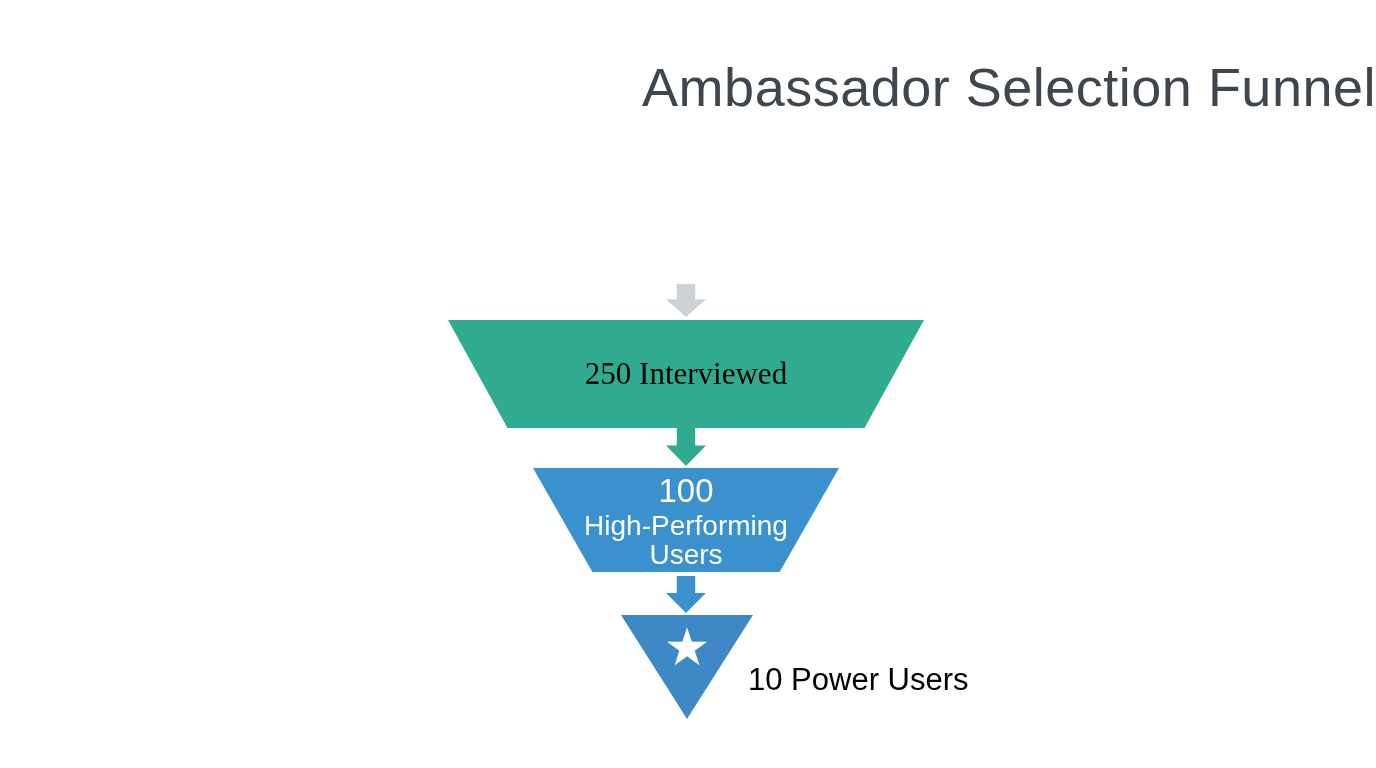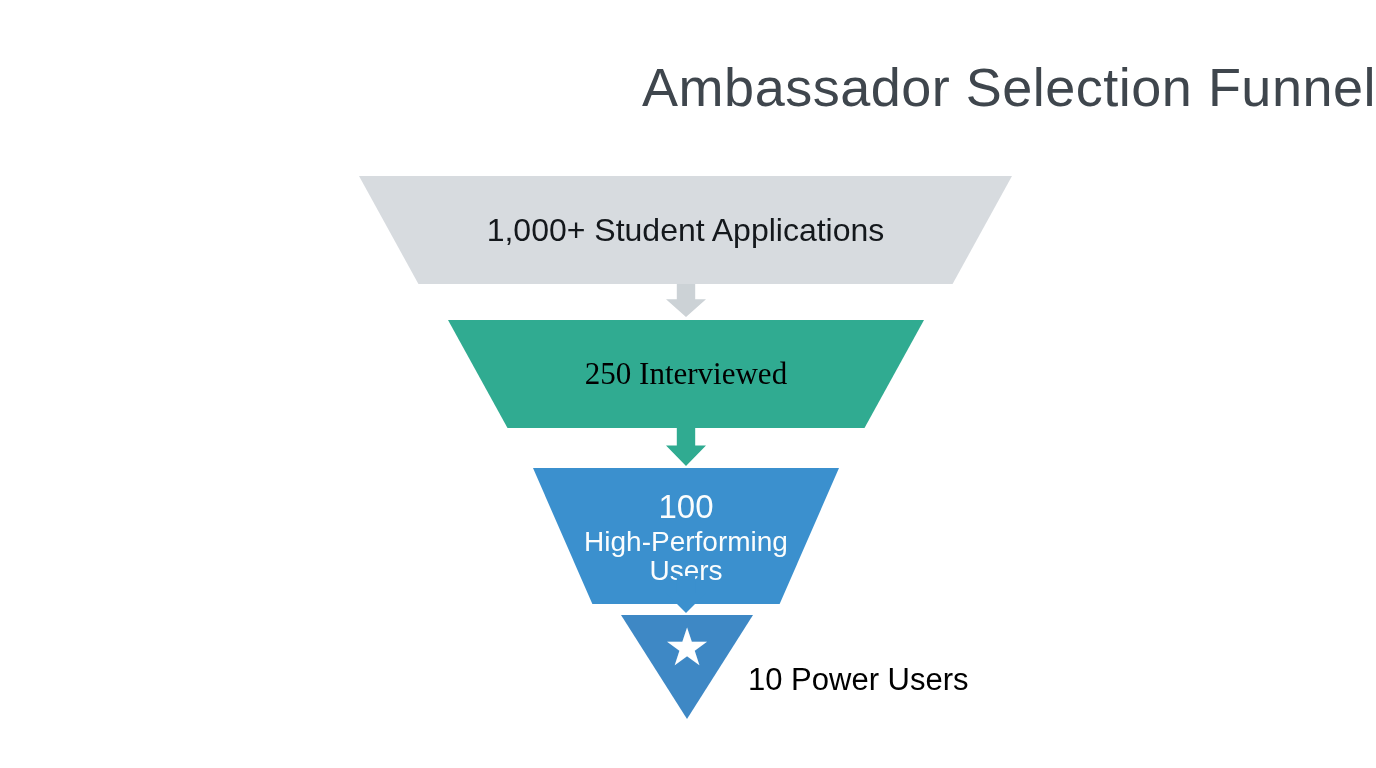--- a/index.html
+++ b/index.html
@@ -34,21 +34,21 @@
     left: 359px; top: 176px; width: 653px; height: 108px;
     clip-path: polygon(0 0, 100% 0, 90.9% 100%, 9.1% 100%);
     font-size: 32px; color: #14181c;
   }
   #stage2 {
     left: 448px; top: 320px; width: 476px; height: 108px;
     clip-path: polygon(0 0, 100% 0, 87.5% 100%, 12.5% 100%);
     font-size: 31px; color: #000000; font-family: Liberation Serif, serif;
   }
   #stage3 {
-    left: 533px; top: 468px; width: 306px; height: 136px;
+    left: 533px; top: 468px; width: 306px; height: 104px;
     clip-path: polygon(0 0, 100% 0, 80.6% 100%, 19.4% 100%);
     color: #fbfdfd;
   }
   .s3-value { font-size: 33px; line-height: 40px; }
   .s3-sub   { font-size: 28px; line-height: 29px; }
 
   #stage4 {
     left: 621px; top: 615px; width: 132px; height: 104px;
     clip-path: polygon(0 0, 100% 0, 50% 100%);
   }
@@ -78,23 +78,20 @@
     white-space: nowrap;
   }
 </style>
 </head>
 <body>
 
 <div class="canvas">
 
   <div class="title">Ambassador Selection Funnel</div>
 
-  <div class="stage" id="stage1" style="background-color: rgb(215, 219, 223);">
-    <span>1,000+ Student Applications</span>
-  </div>
 
   <div class="arrow" id="arrow1" style="background-color: rgb(204, 210, 214);"></div>
 
   <div class="stage" id="stage2" style="background-color: rgb(48, 171, 145);">
     <span>250 Interviewed</span>
   </div>
 
   <div class="arrow" id="arrow2" style="background-color: rgb(48, 171, 145);"></div>
 
   <div class="stage" id="stage3" style="background-color: rgb(59, 144, 206);">

